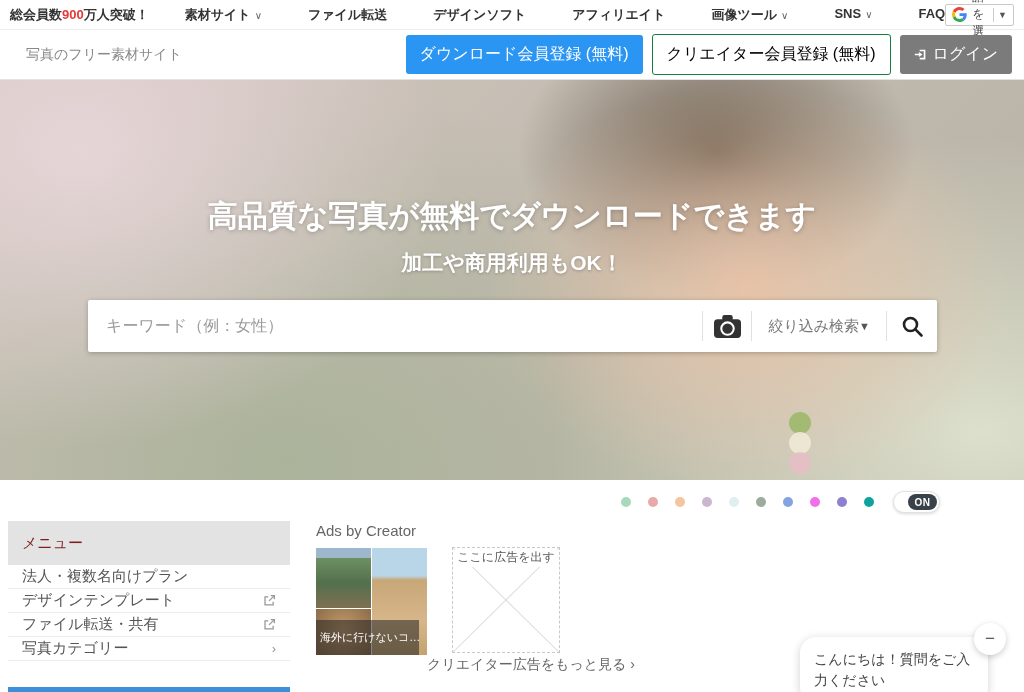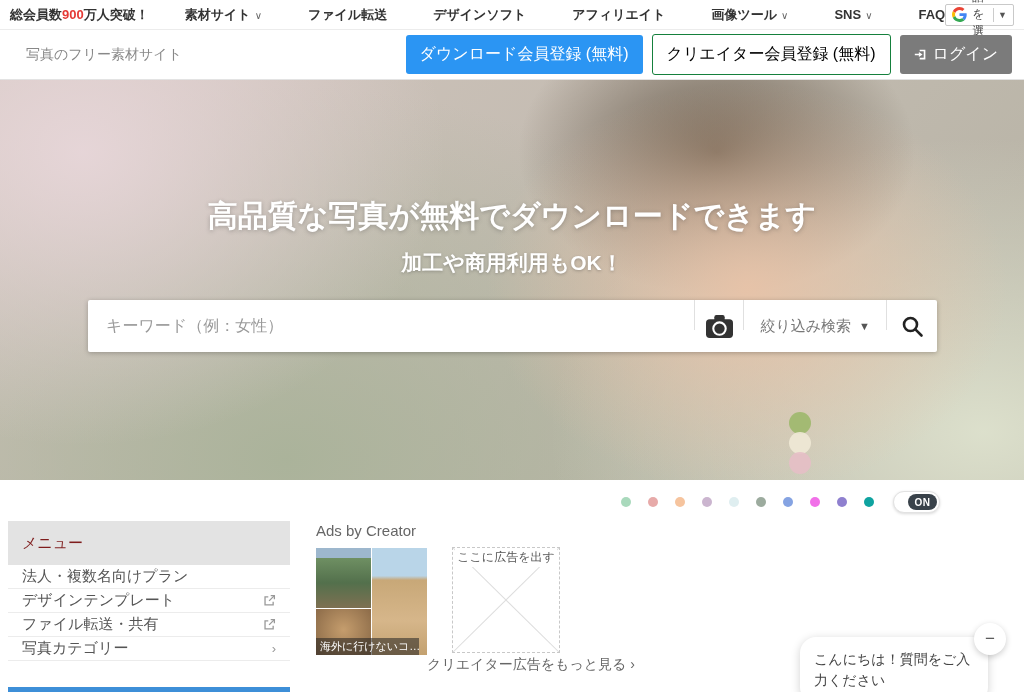--- a/index.html
+++ b/index.html
@@ -4,21 +4,21 @@
 <style>
   * { box-sizing: border-box; margin: 0; padding: 0; }
   html,body { width:1024px; height:692px; overflow:hidden; background:#fff;
     font-family:"Liberation Sans","DejaVu Sans",sans-serif; color:#333; }
 
   
   .topbar { height:30px; display:flex; align-items:center; padding:0 10px;
     font-size:13px; font-weight:bold; color:#333; background:#fff; border-bottom:1px solid #ececec; }
   .members { white-space:nowrap; margin-right:36px; }
   .members .count { color:#e53935; }
-  .topnav { display:flex; align-items:center; gap:46px; }
+  .topnav { display:flex; gap:46px; }
   .topnav .nav-item { white-space:nowrap; cursor:pointer; }
   .caret { font-size:10px; color:#666; margin-left:4px; font-weight:normal; }
   .translate-box { margin-left:auto; display:flex; align-items:center; gap:5px;
     border:1px solid #c9c9c9; border-radius:2px; height:22px; padding:0 6px;
     font-size:12px; font-weight:normal; color:#444; background:#fff; }
   .translate-box .divider { width:1px; height:14px; background:#ccc; }
   .translate-box .tr-arrow { font-size:9px; color:#555; }
 
   
   .header { height:50px; display:flex; align-items:center; padding:0 12px;
@@ -47,28 +47,28 @@
     font-weight:bold; text-shadow:0 1px 4px rgba(60,60,60,.35); }
   .hero-subtitle { text-align:center; margin-top:12px; font-size:21px; color:#fff;
     font-weight:bold; text-shadow:0 1px 3px rgba(60,60,60,.35); }
   .dango { position:absolute; left:789px; width:22px; height:22px; border-radius:50%; opacity:.9; }
   .dango1 { top:332px; background:#9db86c; }
   .dango2 { top:352px; background:#efe9d6; }
   .dango3 { top:372px; background:#e6bfc6; }
 
   .search-wrap { position:absolute; left:88px; top:220px; width:849px; height:52px;
     background:#fff; border-radius:2px; box-shadow:0 1px 5px rgba(0,0,0,.25);
-    display:flex; align-items:flex-start; }
+    display:flex; align-items:center; }
   .search-input { flex:1; height:100%; border:none; outline:none; padding:0 18px;
     font-size:16px; color:#333; font-family:inherit; background:transparent; }
   .search-input::placeholder { color:#9a9a9a; }
   .vsep { width:1px; height:30px; background:#e0e0e0; }
   .icon-btn { height:100%; display:flex; align-items:center; justify-content:center; cursor:pointer; }
   .camera-btn { width:48px; }
-  .filter-btn { padding:0 16px; font-size:15px; color:#777; gap:8px; }
+  .filter-btn { padding:0 16px; font-size:15px; color:#777; }
   .filter-btn .fl-arrow { font-size:11px; color:#555; }
   .magnify-btn { width:50px; }
 
   
   .content { position:relative; height:212px; background:#fff; }
 
   .dots-row { position:absolute; top:11px; right:84px; display:flex; align-items:center; gap:17px; }
   .dot { width:10px; height:10px; border-radius:50%; display:inline-block; cursor:pointer; }
   .toggle { position:relative; width:47px; height:22px; background:#fff; border:1px solid #e2e2e2;
     border-radius:12px; box-shadow:0 1px 3px rgba(0,0,0,.15); cursor:pointer; margin-left:2px; }
@@ -88,21 +88,21 @@
   .ads-heading { position:absolute; left:316px; top:42px; font-size:15px; color:#666; }
   .ad-tile { position:absolute; left:316px; top:68px; width:111px; height:107px; overflow:hidden; cursor:pointer; }
   .ad-img { position:absolute; }
   .img-machu { left:0; top:0; width:55px; height:60px;
     background:linear-gradient(180deg,#9db7cd 0%,#9db7cd 16%,#6f9063 16%,#53704c 58%,#7e7052 100%); }
   .img-sphinx { left:56px; top:0; width:55px; height:107px;
     background:linear-gradient(180deg,#b9d5e8 0%,#b9d5e8 26%,#c8a878 30%,#d6b68a 68%,#c3a170 100%); }
   .img-cat { left:0; top:61px; width:55px; height:46px;
     background:radial-gradient(circle at 50% 45%, #c59d6d 0%, #8d6c49 90%); }
   .ad-caption { position:absolute; left:0; right:8px; bottom:0; background:rgba(35,35,35,.55);
-    color:#fff; font-size:11px; padding:1px 4px; white-space:nowrap; overflow:hidden; }
+    color:#fff; font-size:11px; padding:10px 4px; white-space:nowrap; overflow:hidden; }
   .ad-placeholder { position:absolute; left:452px; top:67px; width:108px; height:106px;
     border:1px dashed #c8c8c8; display:flex; align-items:flex-start; justify-content:center; cursor:pointer; overflow:hidden; }
   .ad-placeholder::before, .ad-placeholder::after { content:""; position:absolute; top:50%; left:50%;
     width:150px; height:1px; background:#ddd; }
   .ad-placeholder::before { transform:translate(-50%,-50%) rotate(44.5deg); }
   .ad-placeholder::after { transform:translate(-50%,-50%) rotate(-44.5deg); }
   .ad-placeholder span { position:relative; z-index:1; background:#fff; font-size:12px; color:#555; padding:1px 2px; }
   .more-link { position:absolute; left:316px; top:176px; width:430px; text-align:center;
     font-size:14px; color:#666; cursor:pointer; }
 

